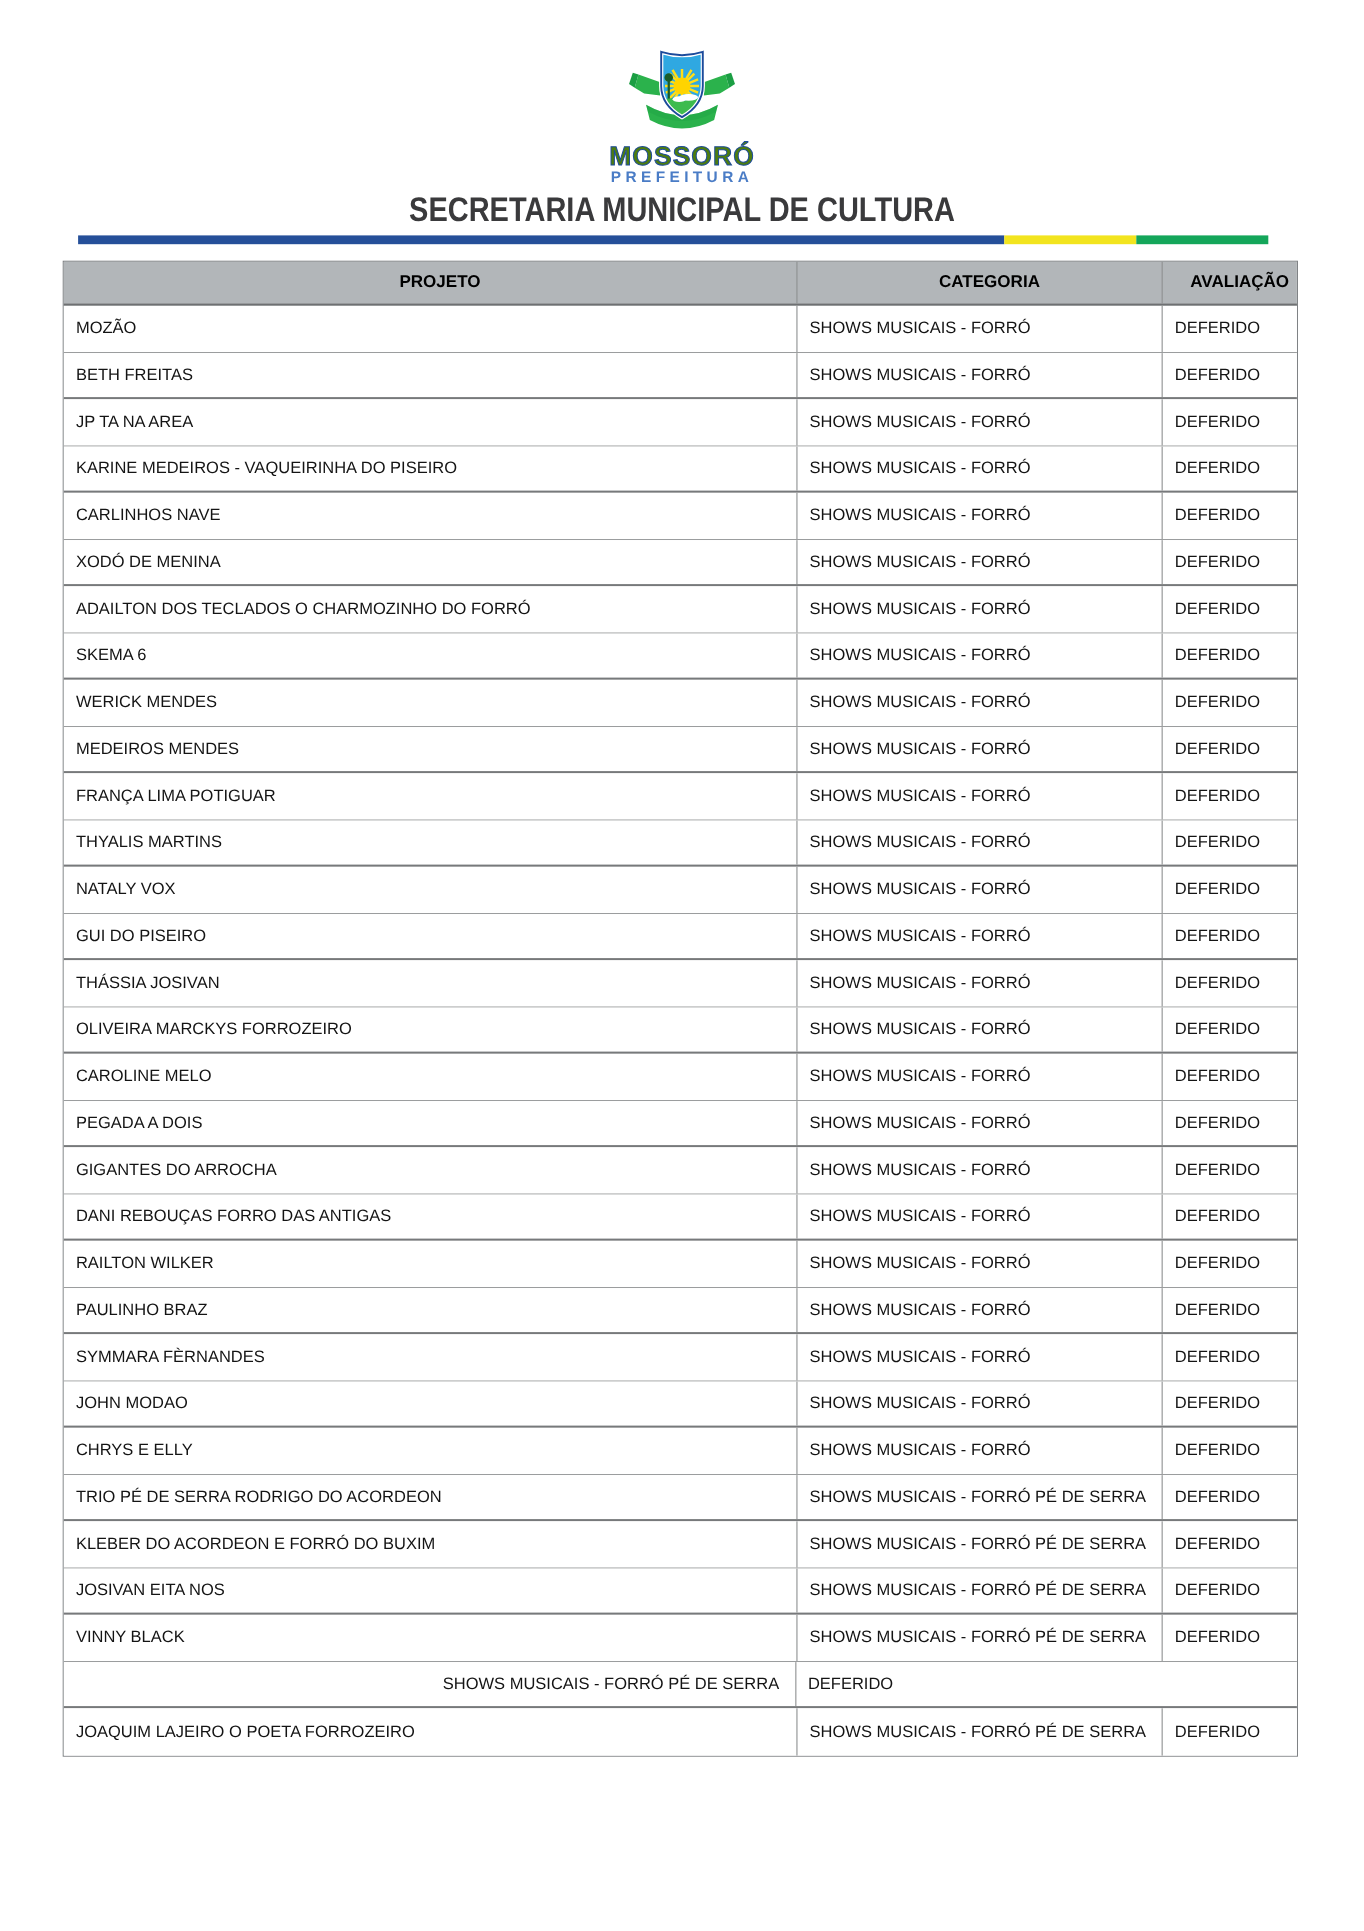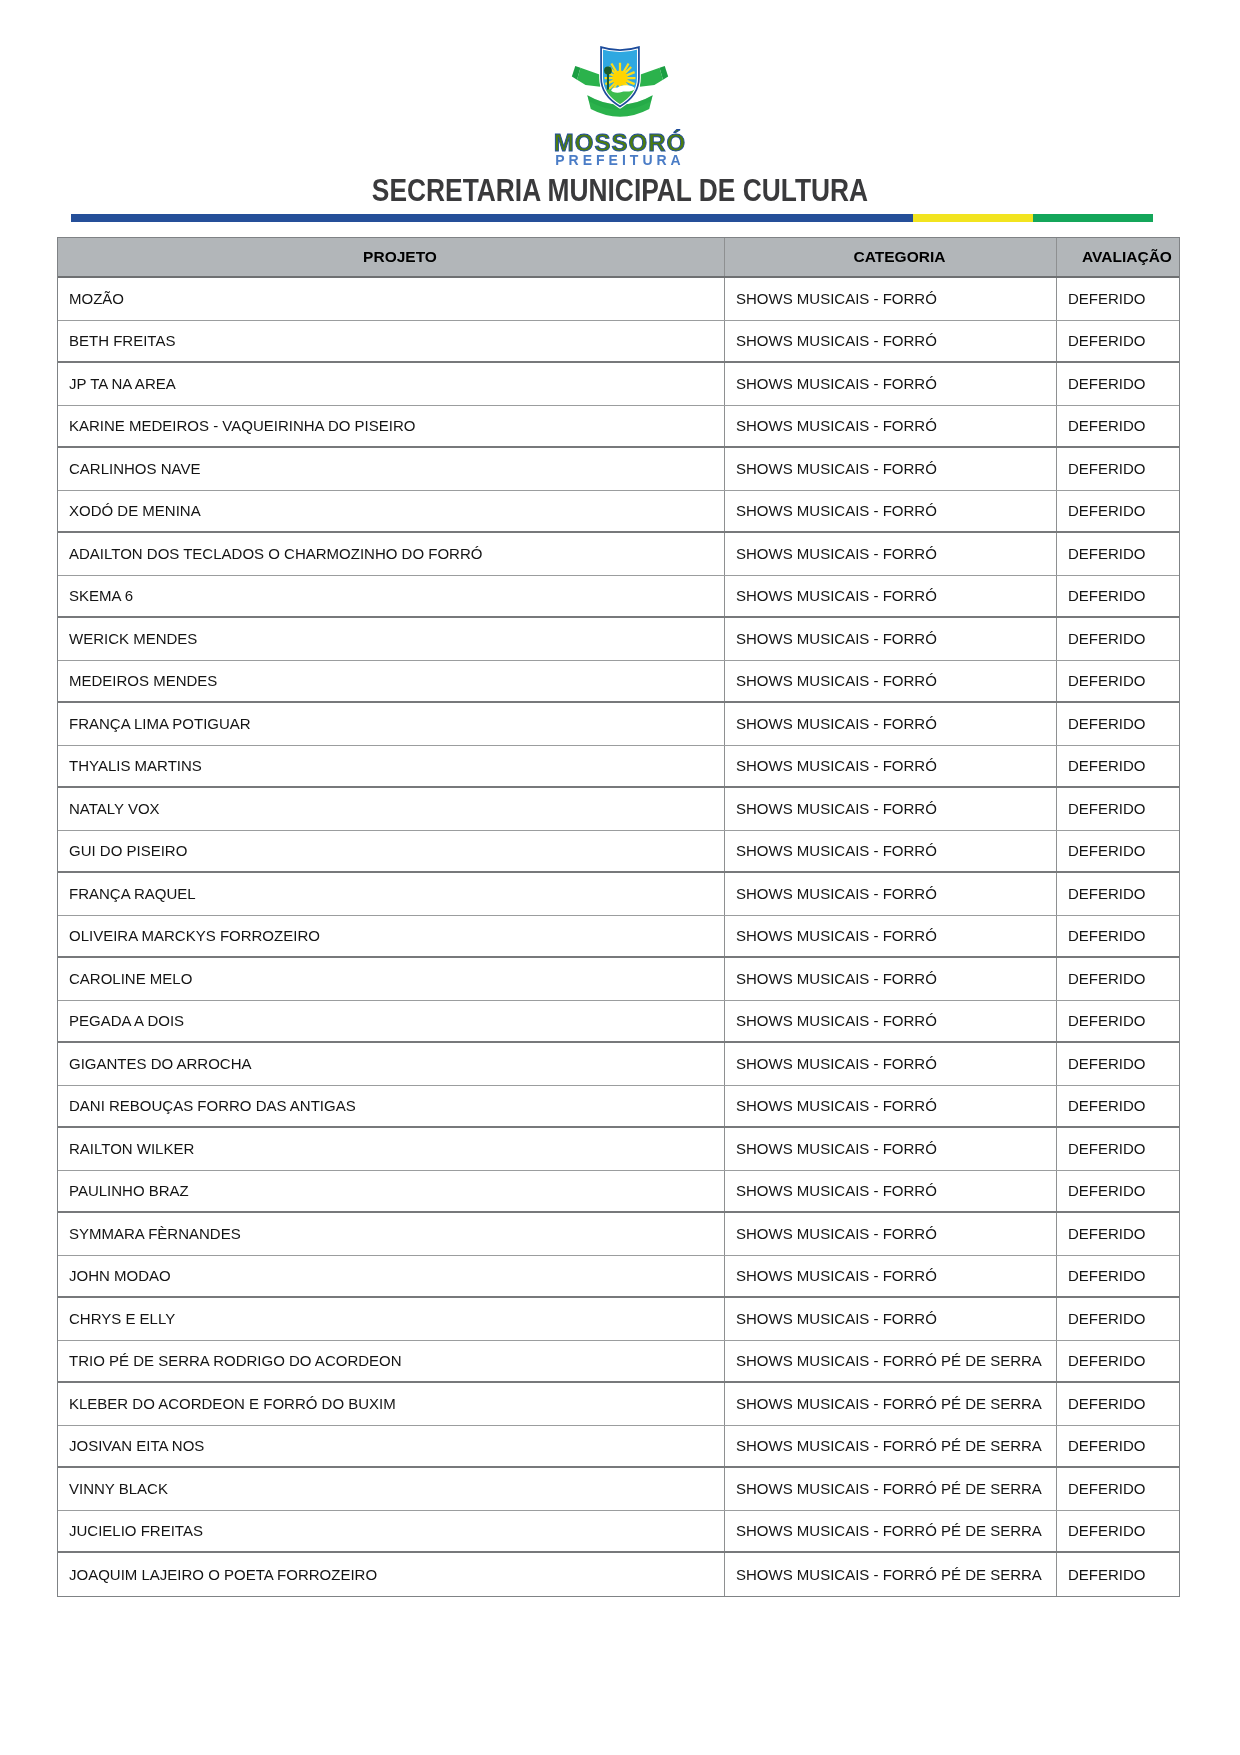--- a/index.html
+++ b/index.html
@@ -239,21 +239,21 @@
     <div class="cell c3">DEFERIDO</div>
   </div>
 
   <div class="trow">
     <div class="cell c1">GUI DO PISEIRO</div>
     <div class="cell c2">SHOWS MUSICAIS - FORRÓ</div>
     <div class="cell c3">DEFERIDO</div>
   </div>
 
   <div class="trow">
-    <div class="cell c1">FRANÇA RAQUEL</div>
+    <div class="cell c1">THÁSSIA JOSIVAN</div>
     <div class="cell c2">SHOWS MUSICAIS - FORRÓ</div>
     <div class="cell c3">DEFERIDO</div>
   </div>
 
   <div class="trow">
     <div class="cell c1">OLIVEIRA MARCKYS FORROZEIRO</div>
     <div class="cell c2">SHOWS MUSICAIS - FORRÓ</div>
     <div class="cell c3">DEFERIDO</div>
   </div>
 
@@ -329,21 +329,20 @@
     <div class="cell c3">DEFERIDO</div>
   </div>
 
   <div class="trow">
     <div class="cell c1">VINNY BLACK</div>
     <div class="cell c2">SHOWS MUSICAIS - FORRÓ PÉ DE SERRA</div>
     <div class="cell c3">DEFERIDO</div>
   </div>
 
   <div class="trow">
-    <div class="cell c1">JUCIELIO FREITAS</div>
     <div class="cell c2">SHOWS MUSICAIS - FORRÓ PÉ DE SERRA</div>
     <div class="cell c3">DEFERIDO</div>
   </div>
 
   <div class="trow">
     <div class="cell c1">JOAQUIM LAJEIRO O POETA FORROZEIRO</div>
     <div class="cell c2">SHOWS MUSICAIS - FORRÓ PÉ DE SERRA</div>
     <div class="cell c3">DEFERIDO</div>
   </div>
 </div>

